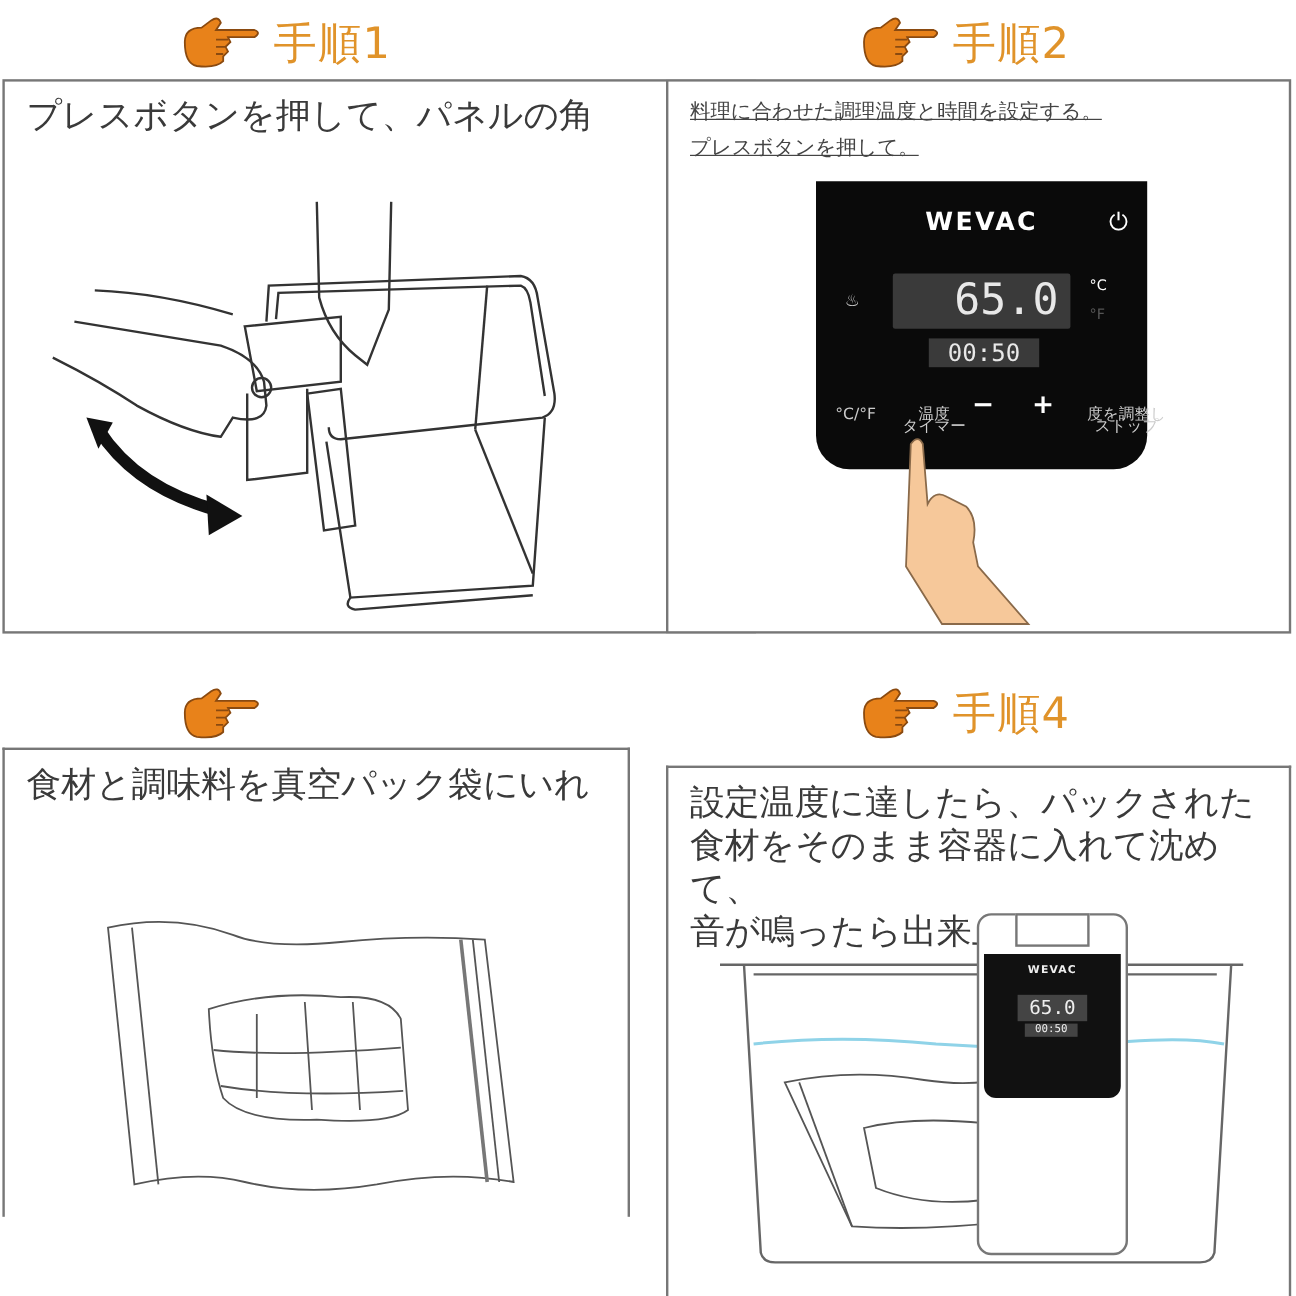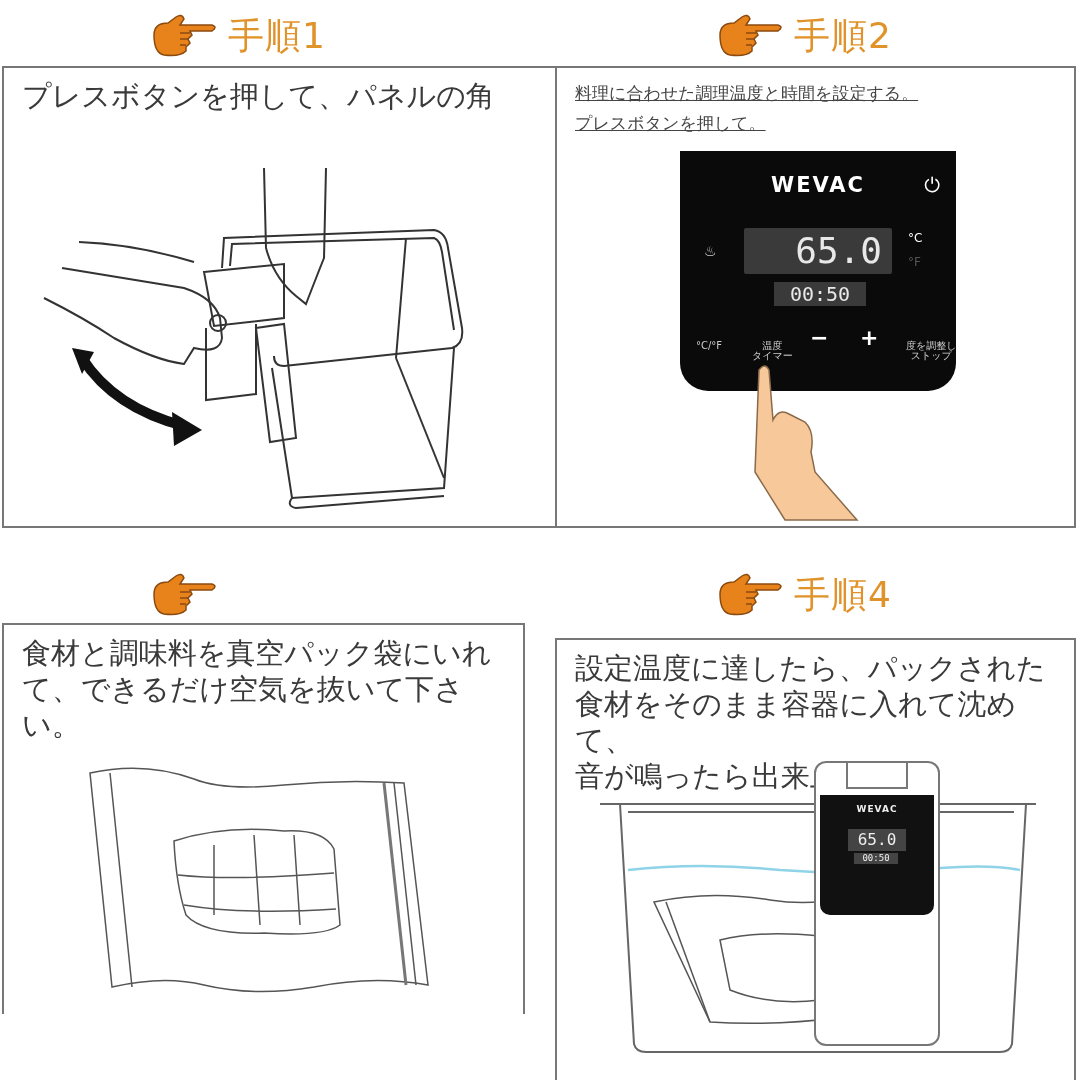--- a/index.html
+++ b/index.html
@@ -18,21 +18,21 @@
            font-size:21px; letter-spacing:2px; font-family:"DejaVu Sans", sans-serif; }
   .power { position:absolute; right:16px; top:22px; color:#fff; font-size:20px; }
   .lcd-temp { position:absolute; left:64px; top:77px; width:148px; height:46px; background:#3a3a3a; border-radius:2px;
               color:#e8e8e8; font-family:"DejaVu Sans Mono", monospace; font-size:36px; text-align:right;
               padding-right:10px; box-sizing:border-box; line-height:46px; }
   .lcd-time { position:absolute; left:94px; top:131px; width:92px; height:24px; background:#3a3a3a;
               color:#e8e8e8; font-family:"DejaVu Sans Mono", monospace; font-size:20px; text-align:center; line-height:24px; }
   .unit-c { position:absolute; left:228px; top:80px; color:#fff; font-size:12px; }
   .unit-f { position:absolute; left:228px; top:104px; color:#555; font-size:12px; }
   .heat { position:absolute; left:24px; top:92px; color:#ccc; font-size:14px; }
-  .dbtn { position:absolute; top:190px; color:#ccc; font-size:10px; text-align:center; line-height:10px; }
+  .dbtn { position:absolute; top:190px; color:#ccc; font-size:13px; text-align:center; line-height:10px; }
   .dbtn.big { font-size:22px; color:#fff; top:182px; font-weight:bold; }
   
   .mini-dev { position:absolute; left:814px; top:761px; width:126px; height:285px; border:2px solid #777;
               border-radius:12px; background:#fff; box-sizing:border-box; }
   .mini-screen { position:absolute; left:4px; top:32px; width:114px; height:120px; background:#111; border-radius:0 0 10px 10px; }
   .mini-brand { position:absolute; left:0; right:0; top:9px; text-align:center; color:#eee; font-size:9px; font-weight:bold; letter-spacing:1px; }
   .mini-temp { position:absolute; left:28px; top:34px; width:58px; height:22px; background:#444; color:#eee;
                font-family:"DejaVu Sans Mono", monospace; font-size:16px; text-align:center; line-height:22px; }
   .mini-time { position:absolute; left:34px; top:58px; width:44px; height:11px; background:#444; color:#eee;
                font-family:"DejaVu Sans Mono", monospace; font-size:9px; text-align:center; line-height:11px; }
@@ -113,21 +113,20 @@
 
 <div class="step-head" style="left:150px; top:567px;">
   <svg width="68" height="46" viewBox="0 0 68 46">
     <path d="M4 22 Q4 10 18 10 L26 4 Q32 0 34 6 L30 12 L62 12 Q68 14 62 18 L40 18 L42 22 L38 26 L40 30 L36 34 L36 38 Q30 44 14 42 Q4 40 4 22 Z" fill="#e8821a" stroke="#8a4a10" stroke-width="1.5"></path>
     <path d="M30 20 L40 20 M30 26 L38 26 M30 32 L36 32" stroke="#8a4a10" stroke-width="1.5"></path>
   </svg>
 </div>
 <div class="panel" style="left:2px; top:623px; width:523px; height:391px; border-bottom:none;">
   <div class="text">
     <div>食材と調味料を真空パック袋にいれ</div>
-    <div>て、できるだけ空気を抜いて下さい。</div>
   </div>
   <svg class="illus" style="left:80px; top:140px;" width="360" height="250" viewBox="0 0 360 250">
     <g fill="none" stroke="#555" stroke-width="1.5">
       <path d="M6 8 Q60 -4 110 14 Q140 26 200 20 Q260 14 320 18 L344 220 Q290 210 230 222 Q170 232 120 220 Q80 210 28 222 Z"></path>
       <path d="M26 8 L48 222"></path>
       <path d="M300 18 L322 220" stroke-width="3" stroke="#777"></path>
       <path d="M310 18 L332 220"></path>
       <path d="M90 76 Q140 60 200 66 Q240 64 250 84 L256 160 Q240 172 180 168 Q120 170 102 150 Q92 120 90 76 Z"></path>
       <path d="M94 110 Q150 116 250 108"></path>
       <path d="M130 80 L130 150 M170 70 L176 160 M210 70 L216 160"></path>

